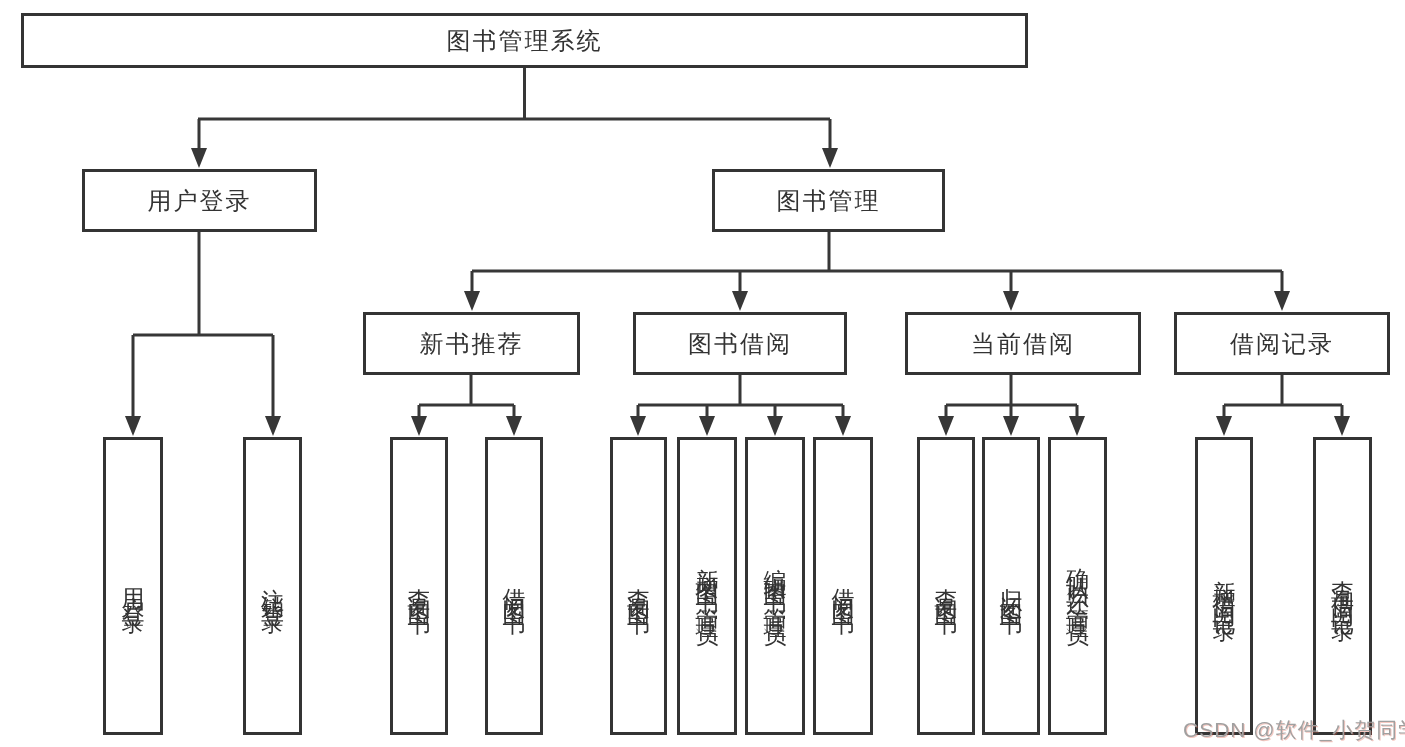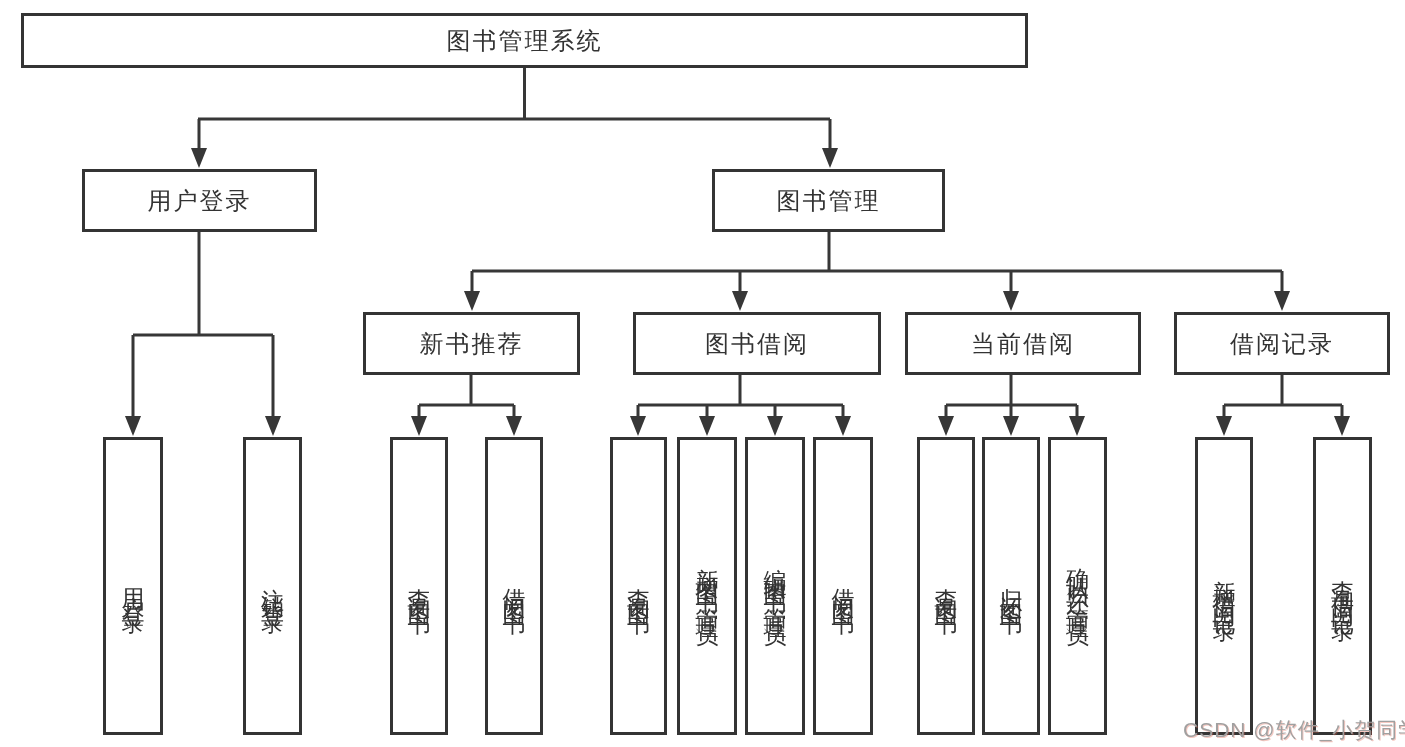--- a/index.html
+++ b/index.html
@@ -103,21 +103,21 @@
   <div class="box h" style="left:82px;top:169px;width:235px;height:63px;">
     <span>用户登录</span>
   </div>
   <div class="box h" style="left:712px;top:169px;width:233px;height:63px;">
     <span>图书管理</span>
   </div>
 
   <div class="box h" style="left:363px;top:312px;width:217px;height:63px;">
     <span>新书推荐</span>
   </div>
-  <div class="box h" style="left:633px;top:312px;width:248px;height:63px;">
+  <div class="box h" style="left:633px;top:312px;width:214px;height:63px;">
     <span>图书借阅</span>
   </div>
   <div class="box h" style="left:905px;top:312px;width:236px;height:63px;">
     <span>当前借阅</span>
   </div>
   <div class="box h" style="left:1174px;top:312px;width:216px;height:63px;">
     <span>借阅记录</span>
   </div>
 
   <div class="box v" style="left:103px;top:437px;width:60px;height:298px;">

